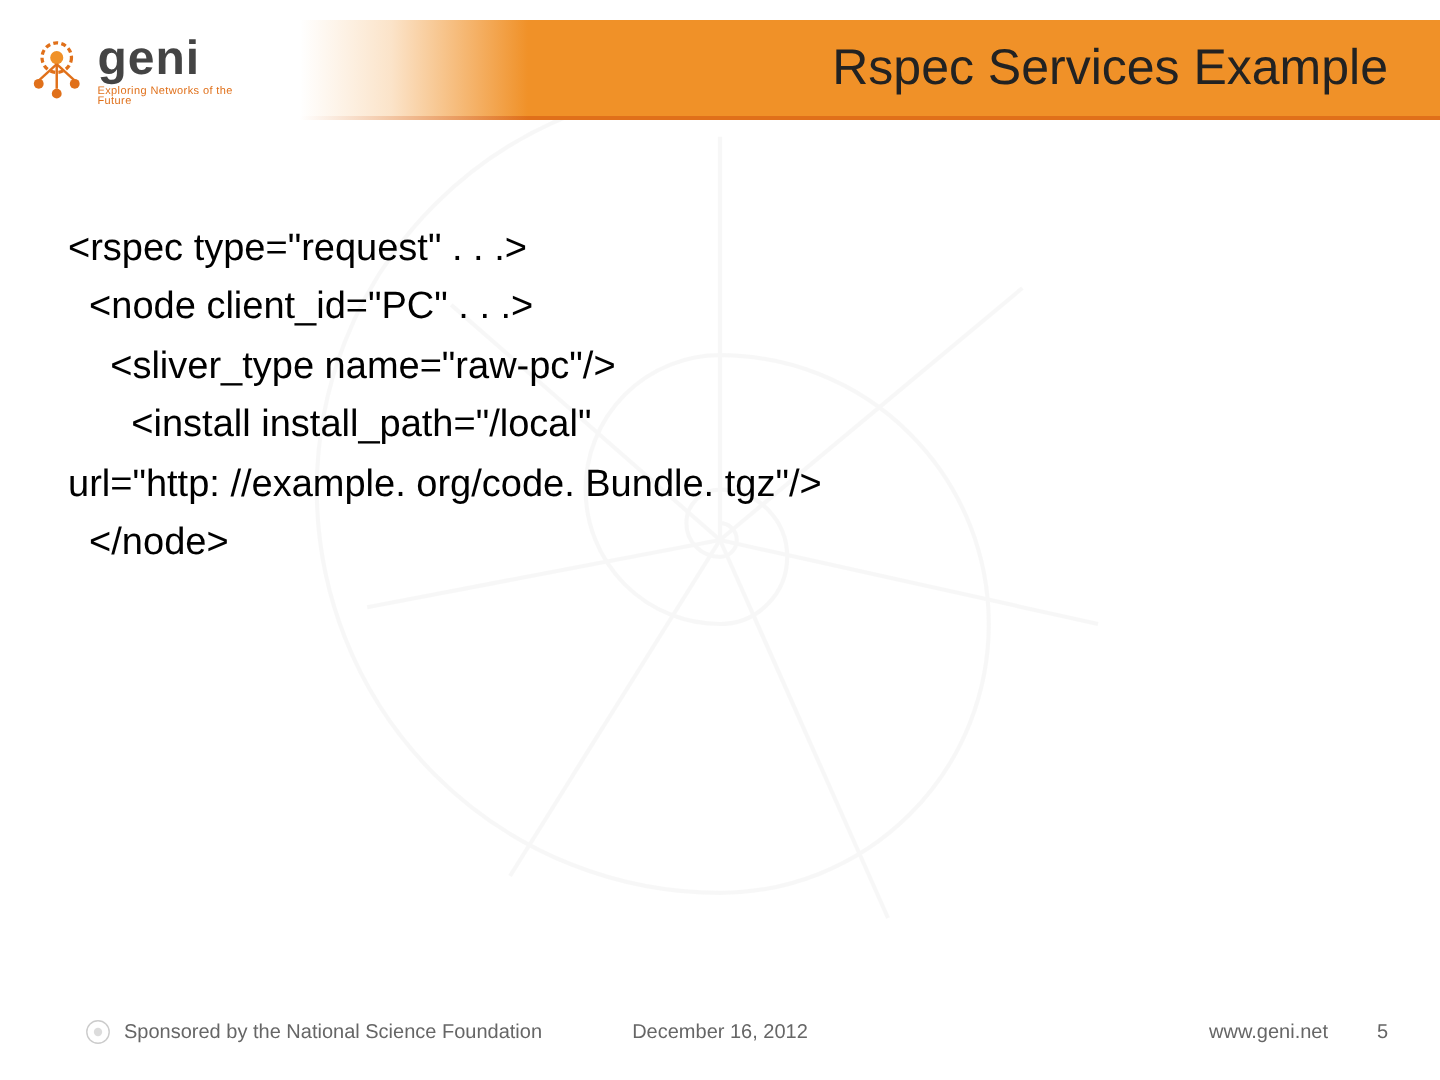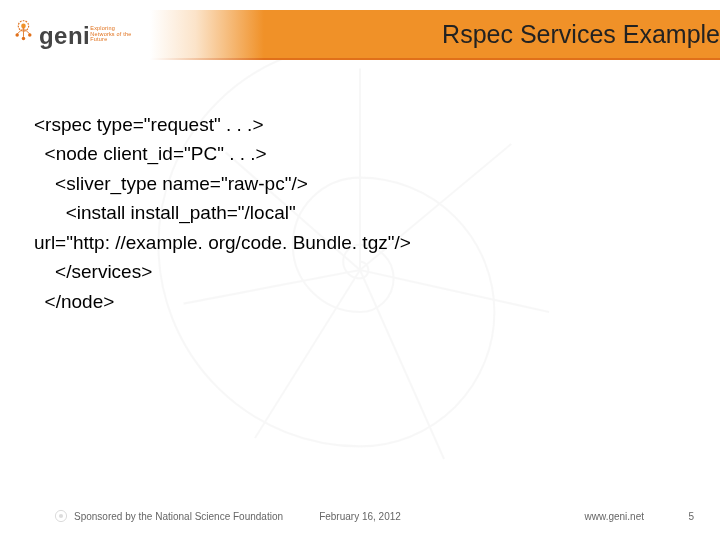--- a/index.html
+++ b/index.html
@@ -38,20 +38,21 @@
     align-items: center;
     gap: 4px;
   }
   .logo-mark {
     width: 34px;
     height: 34px;
     position: relative;
   }
   .logo-text-group {
     display: flex;
+    flex-direction: column;
     line-height: 1;
   }
   .logo-word {
     font-size: 24px;
     font-weight: 700;
     color: #444;
     letter-spacing: 0.5px;
   }
   .logo-tag {
     font-size: 5.5px;
@@ -62,20 +63,21 @@
   .title-bar {
     position: absolute;
     right: 0;
     top: 10px;
     height: 48px;
     width: 570px;
     background: linear-gradient(to right, rgba(240,145,40,0) 0%, rgba(240,145,40,0.25) 8%, #f09128 20%, #f09128 100%);
     display: flex;
     align-items: center;
     justify-content: flex-end;
+    padding-right: 26px;
   }
   .title-bar::after {
     content: "";
     position: absolute;
     bottom: -2px;
     left: 0;
     right: 0;
     height: 2px;
     background: linear-gradient(to right, rgba(240,145,40,0) 0%, #e0701a 20%, #e0701a 100%);
   }
@@ -100,33 +102,33 @@
     left: 0;
     right: 0;
     height: 20px;
     display: flex;
     align-items: center;
     font-size: 10px;
     color: #666;
   }
   .footer-left {
     position: absolute;
-    left: 54px;
+    left: 42px;
     display: flex;
     align-items: center;
     gap: 6px;
   }
   .footer-center {
     position: absolute;
     left: 50%;
     transform: translateX(-50%);
   }
   .footer-right {
     position: absolute;
-    right: 76px;
+    right: 56px;
     margin-left: 32px;
   }
   .footer-pagenum {
     position: absolute;
     right: 26px;
   }
   .nsf-icon {
     width: 14px;
     height: 14px;
     opacity: 0.5;
@@ -173,30 +175,29 @@
     <span class="slide-title">Rspec Services Example</span>
   </div>
 </div>
 
 <div class="content">
   <div class="line">&lt;rspec type="request" . . .&gt;</div>
   <div class="line">  &lt;node client_id="PC" . . .&gt;</div>
   <div class="line">    &lt;sliver_type name="raw-pc"/&gt;</div>
   <div class="line">      &lt;install install_path="/local"</div>
   <div class="line">url="http: //example. org/code. Bundle. tgz"/&gt;</div>
-  <div class="line">    &lt;/services&gt;</div>
   <div class="line">  &lt;/node&gt;</div>
 </div>
 
 <div class="footer">
   <div class="footer-left">
     <span class="nsf-icon">
       <svg viewBox="0 0 20 20">
           <circle cx="10" cy="10" r="8" fill="none" stroke="#999" stroke-width="1"></circle>
           <circle cx="10" cy="10" r="3" fill="#bbb"></circle>
         </svg>
     </span>
     <span>Sponsored by the National Science Foundation</span>
   </div>
-  <div class="footer-center">February 16, 2012</div>
+  <div class="footer-center">December 16, 2012</div>
   <div class="footer-right">www.geni.net</div>
   <div class="footer-pagenum">5</div>
 </div>
 
 </body></html>

